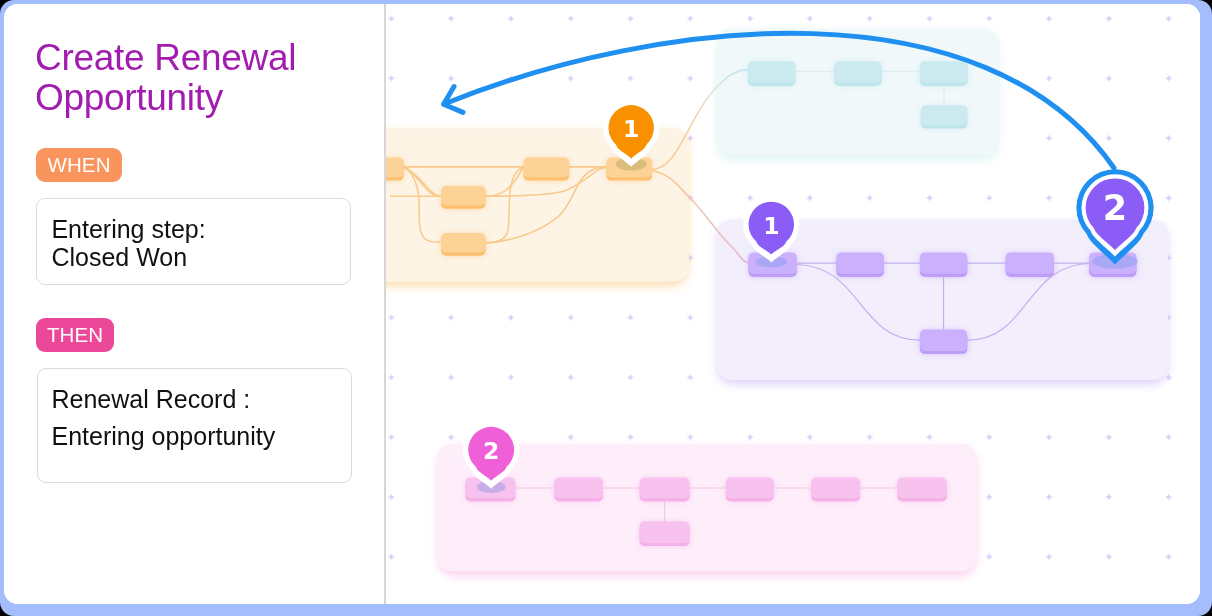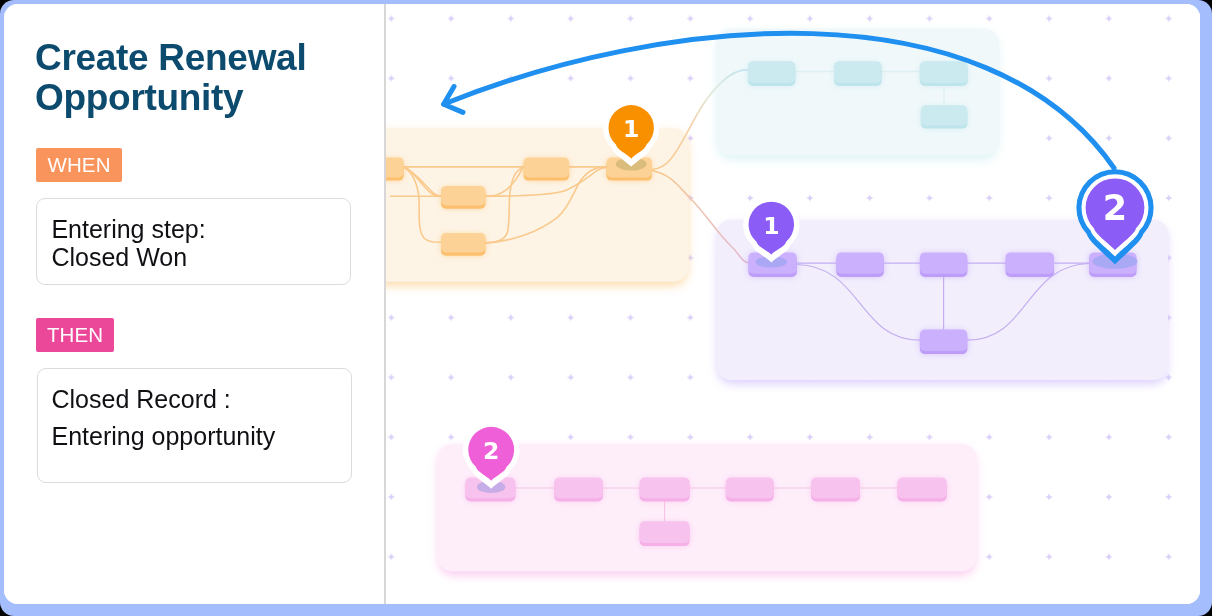--- a/index.html
+++ b/index.html
@@ -6,23 +6,23 @@
   body{width:1212px;height:616px;background:#000;overflow:hidden;
        font-family:"Liberation Sans",sans-serif;-webkit-font-smoothing:antialiased;}
   #frame{position:absolute;left:0;top:0;width:1212px;height:616px;
          background:#a3bdfd;border-radius:14px;}
   #card{position:absolute;left:4px;top:4px;width:1196px;height:600px;
         background:#fff;border-radius:14px;overflow:hidden;}
 
   
   #left{position:absolute;left:0;top:0;width:380px;height:600px;background:#fff;}
   #divider{position:absolute;left:379.8px;top:0;width:2.4px;height:600px;background:#d7d7d8;}
-  #title{position:absolute;left:31px;top:34px;width:340px;font-size:37px;font-weight:700;
-         line-height:39.5px;color:#0c4a6e;letter-spacing:-0.3px;}
-  .badge{position:absolute;border-radius:2px;color:#fff;font-weight:700;
+  #title{position:absolute;left:31px;top:34px;width:340px;font-size:37px;font-weight:400;
+         line-height:39.5px;color:#a21caf;letter-spacing:-0.3px;}
+  .badge{position:absolute;border-radius:9px;color:#fff;font-weight:700;
          font-size:20.5px;letter-spacing:0.1px;font-weight:400;display:flex;align-items:center;justify-content:center;}
   #when{left:32.4px;top:144px;width:85.3px;height:33.5px;background:#f9945c;}
   #then{left:32.4px;top:314.1px;width:77.3px;height:33.5px;background:#ec4899;}
   .obox{position:absolute;border:1px solid #dcdcde;border-radius:9px;background:#fff;}
   #box1{left:32.4px;top:194.2px;width:313px;height:85px;}
   #box2{left:32.5px;top:364.3px;width:313px;height:113px;}
   .otxt{position:absolute;color:#101014;font-size:25px;line-height:1;white-space:nowrap;}
   
   #diagram{position:absolute;left:382.2px;top:0;width:813.8px;height:600px;overflow:hidden;background:#fff;}
   #diagram svg{position:absolute;left:0;top:0;}
@@ -35,21 +35,21 @@
 
   <div id="left">
     <div id="title">Create Renewal Opportunity</div>
     <div class="badge" id="when">WHEN</div>
     <div class="obox" id="box1">
       <div class="otxt" style="left:14px;top:46.1px;">Closed Won</div>
       <div class="otxt" style="left:14px;top:18.3px;">Entering step:</div>
     </div>
     <div class="badge" id="then">THEN</div>
     <div class="obox" id="box2">
-      <div class="otxt" style="left:14px;top:18px;">Closed Record :</div>
+      <div class="otxt" style="left:14px;top:18px;">Renewal Record :</div>
       <div class="otxt" style="left:14px;top:54.8px;">Entering opportunity</div>
     </div>
   </div>
   <div id="divider"></div>
 
   <div id="diagram">
     <svg id="dsvg" width="1212" height="616" viewBox="0 0 1212 616" style="left:-386.2px;top:-4px;">
       <defs>
 
         <g id="spark">

